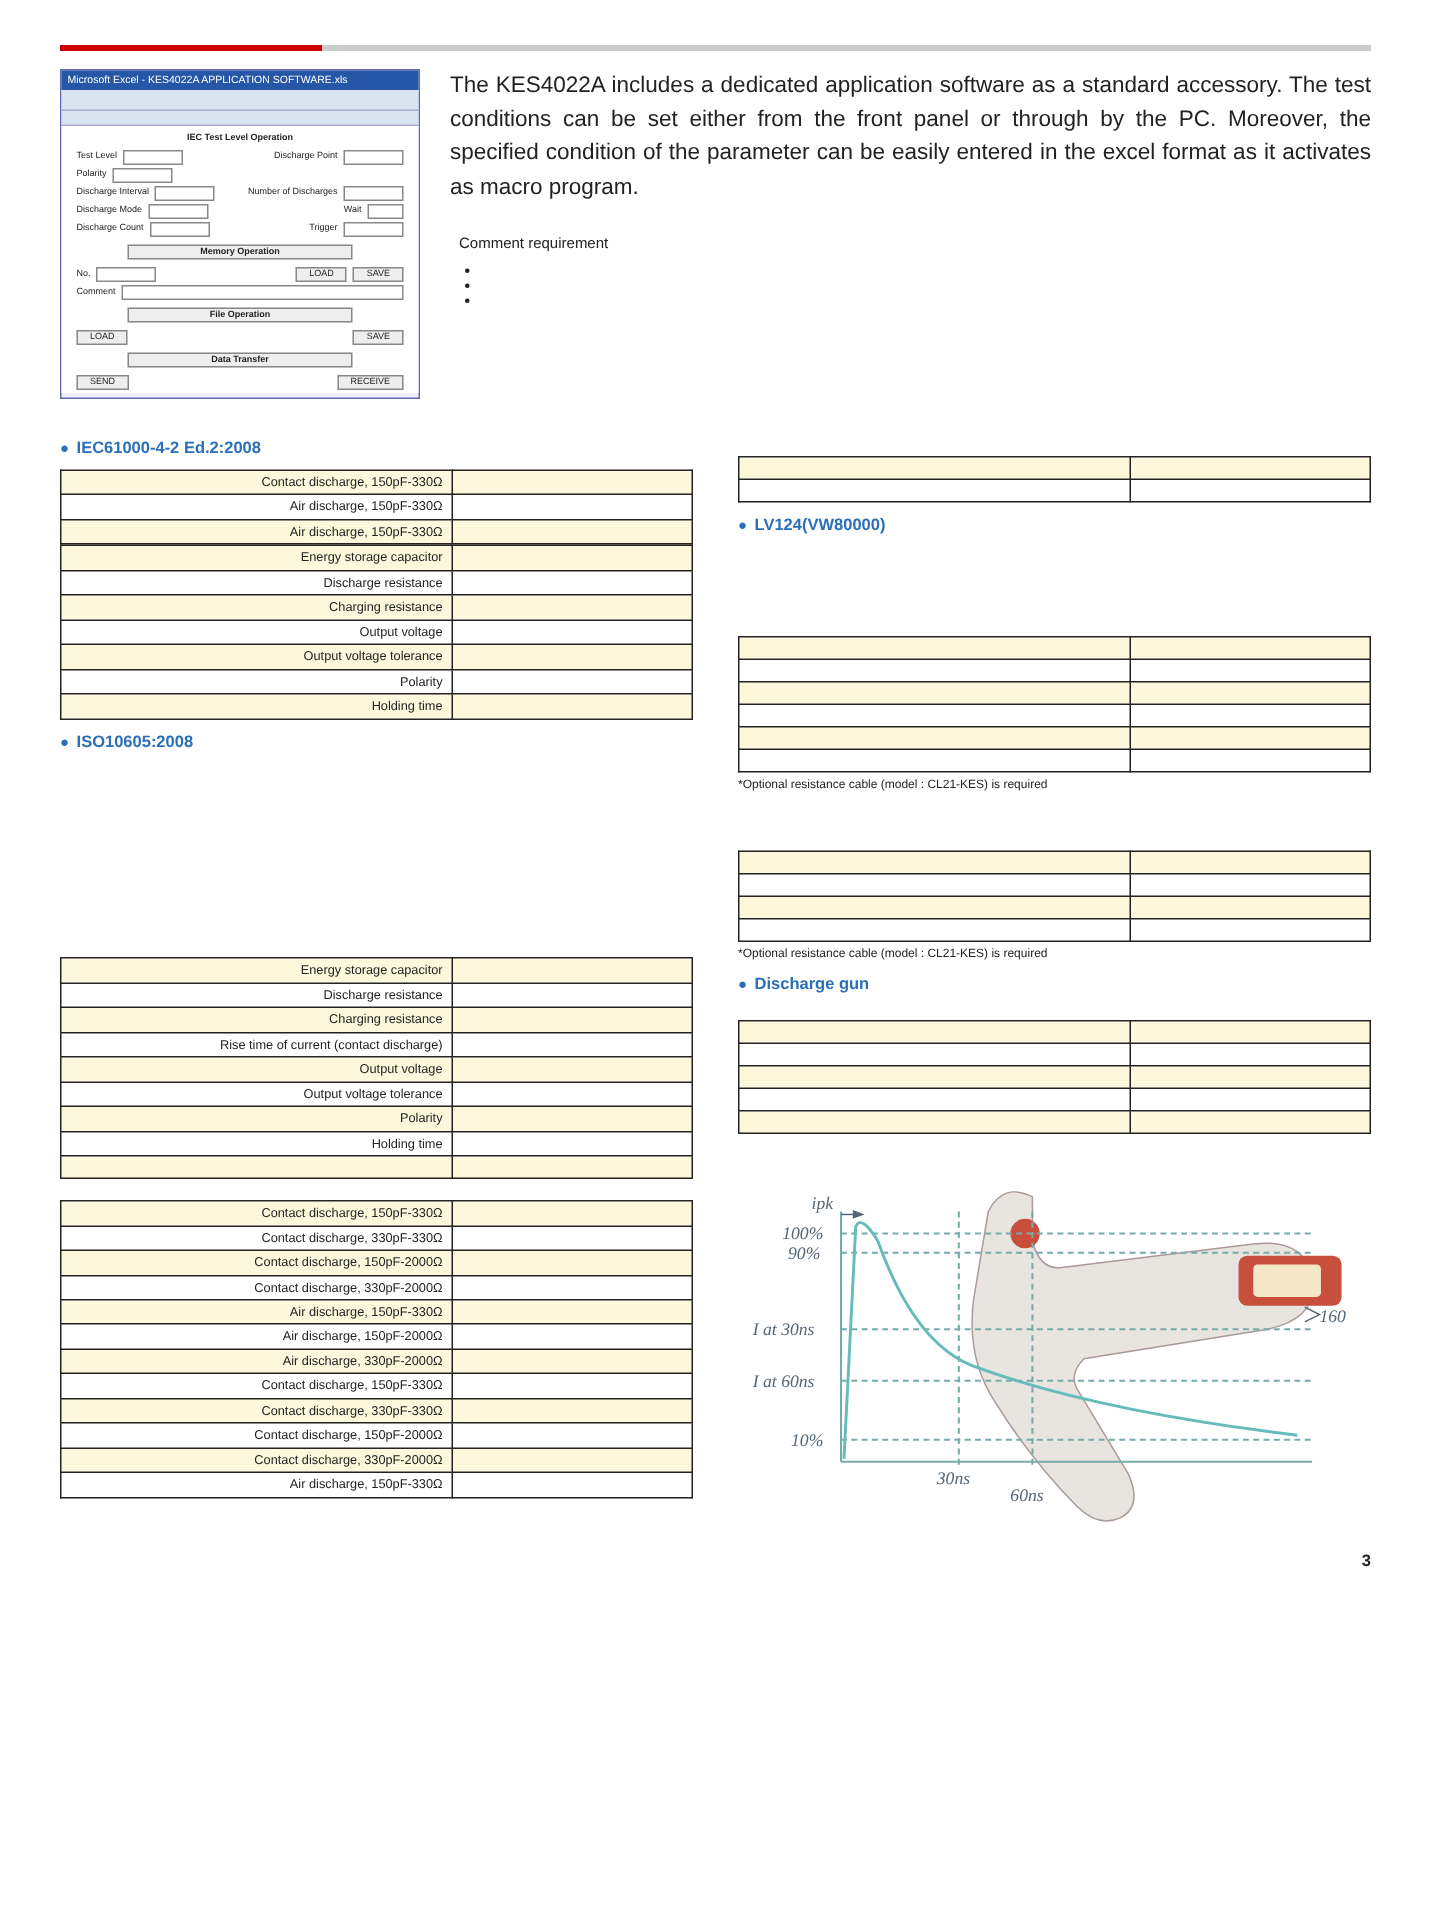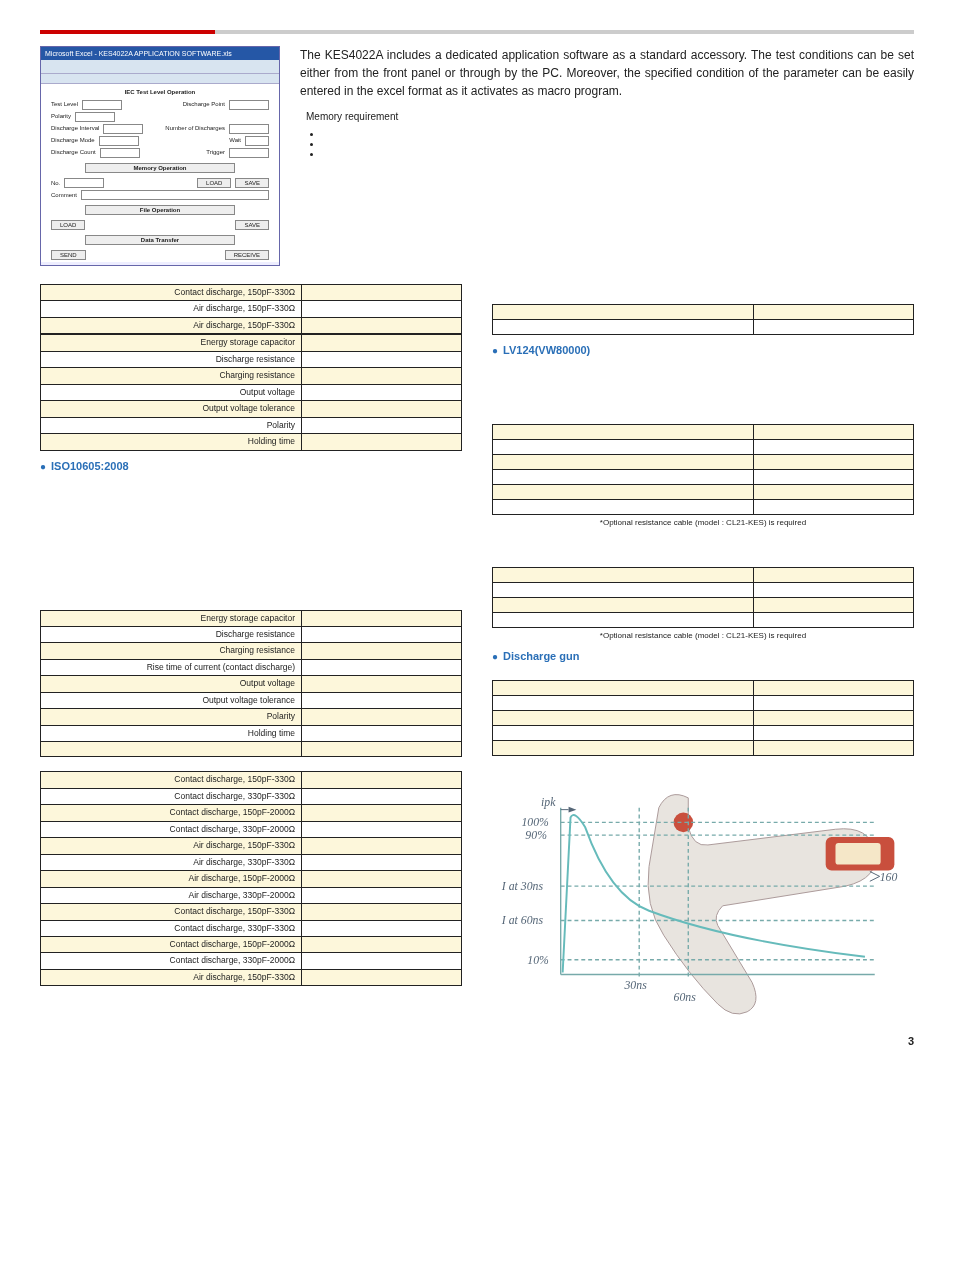--- a/index.html
+++ b/index.html
@@ -8,34 +8,34 @@
   .top { display: flex; gap: 20px; }
   .screenshot { flex: 0 0 240px; height: 220px; border: 1px solid #66a; background: #eef; position: relative; font-size: 6px; }
   .ss-titlebar { background: #2557a6; color:#fff; padding:2px 4px; font-size:7px;}
   .ss-toolbar { background:#d8e4f0; height:14px; border-bottom:1px solid #aac; }
   .ss-row { display:flex; align-items:center; padding:1px 6px; gap:4px; }
   .ss-cell { background:#fff; border:1px solid #888; padding:0 3px; min-width:40px; display:inline-block; height:10px; }
   .ss-btn { background:#eee; border:1px solid #888; padding:0 8px; font-size:6px; }
   .ss-section { text-align:center; font-weight:bold; padding:2px; }
   .toptext { flex: 1; }
   h1.headline { font-weight: bold; font-size: 15px; margin-bottom: 14px; }
-  p.intro { font-size: 12px; line-height: 1.5; text-align: justify; margin-bottom: 10px; }
+  p.intro { font-size: 15px; line-height: 1.5; text-align: justify; margin-bottom: 20px; }
   .sysreq { font-size: 10px; margin: 6px 0 4px 6px; }
   ul.reqs { list-style: disc; margin-left: 22px; font-size: 9px; }
   ul.reqs li { margin: 1px 0; height:9px;}
   .cols { display: flex; gap: 30px; margin-top: 18px; }
   .col { flex: 1; }
   .block-title { color: #2a6fb7; font-size: 11px; font-weight: bold; margin: 8px 0 6px 0; }
   .block-title::before { content:"●"; color:#2a6fb7; margin-right:5px; font-size:10px;}
   table.spec { width: 100%; border-collapse: collapse; font-size: 8.5px; table-layout: fixed; }
   table.spec td, table.spec th { border: 1px solid #222; padding: 2px 6px; height: 15px; vertical-align: middle; }
   table.spec tbody tr:nth-child(odd) td { background: #fdf7db; }
   table.spec td:first-child { text-align: right; width: 62%; margin-left: 44px; }
   table.spec td:last-child { text-align: left; }
-  .note { font-size: 8px; margin: 3px 0 8px 0; text-align: center; }
+  .note { font-size: 8px; margin: 3px 0 8px 0; }
   .gunimg { width: 100%; height: 260px; margin-top:10px; position:relative; }
   .gunimg svg { width:100%; height:100%; }
   .pagenum { text-align:right; font-size:11px; font-weight:bold; margin-top:8px; }
 </style>
 </head>
 <body>
 
 <div class="topbar"></div>
 
 <div class="top">
@@ -91,32 +91,33 @@
         </div>
       <div class="ss-section" style="border:1px solid #888;background:#eee;margin:4px 40px;padding:0">Data Transfer</div>
       <div class="ss-row">
           <span class="ss-btn">SEND</span>
           <span style="margin-left:auto" class="ss-btn">RECEIVE</span>
         </div>
     </div>
   </div>
   <div class="toptext">
     <p class="intro">The KES4022A includes a dedicated application software as a standard accessory. The test conditions can be set either from the front panel or through by the PC. Moreover, the specified condition of the parameter can be easily entered in the excel format as it activates as macro program.</p>
-    <div class="sysreq">Memory requirement</div>
+    <div class="sysreq">Comment requirement</div>
     <ul class="reqs">
         <li></li>
         <li></li>
         <li></li>
       </ul>
   </div>
 </div>
 
 <div class="cols">
   <div class="col">
 
+    <div class="block-title">IEC61000-4-2 Ed.2:2008</div>
     <table class="spec">
         <tbody id="tbl-iec">
           <tr>
             <td>Contact discharge, 150pF-330Ω</td>
             <td></td>
           </tr>
           <tr>
             <td>Air discharge, 150pF-330Ω</td>
             <td></td>
           </tr>
@@ -216,24 +217,20 @@
           <tr>
             <td>Contact discharge, 150pF-2000Ω</td>
             <td></td>
           </tr>
           <tr>
             <td>Contact discharge, 330pF-2000Ω</td>
             <td></td>
           </tr>
           <tr>
             <td>Air discharge, 150pF-330Ω</td>
-            <td></td>
-          </tr>
-          <tr>
-            <td>Air discharge, 330pF-330Ω</td>
             <td></td>
           </tr>
           <tr>
             <td>Air discharge, 150pF-2000Ω</td>
             <td></td>
           </tr>
           <tr>
             <td>Air discharge, 330pF-2000Ω</td>
             <td></td>
           </tr>

